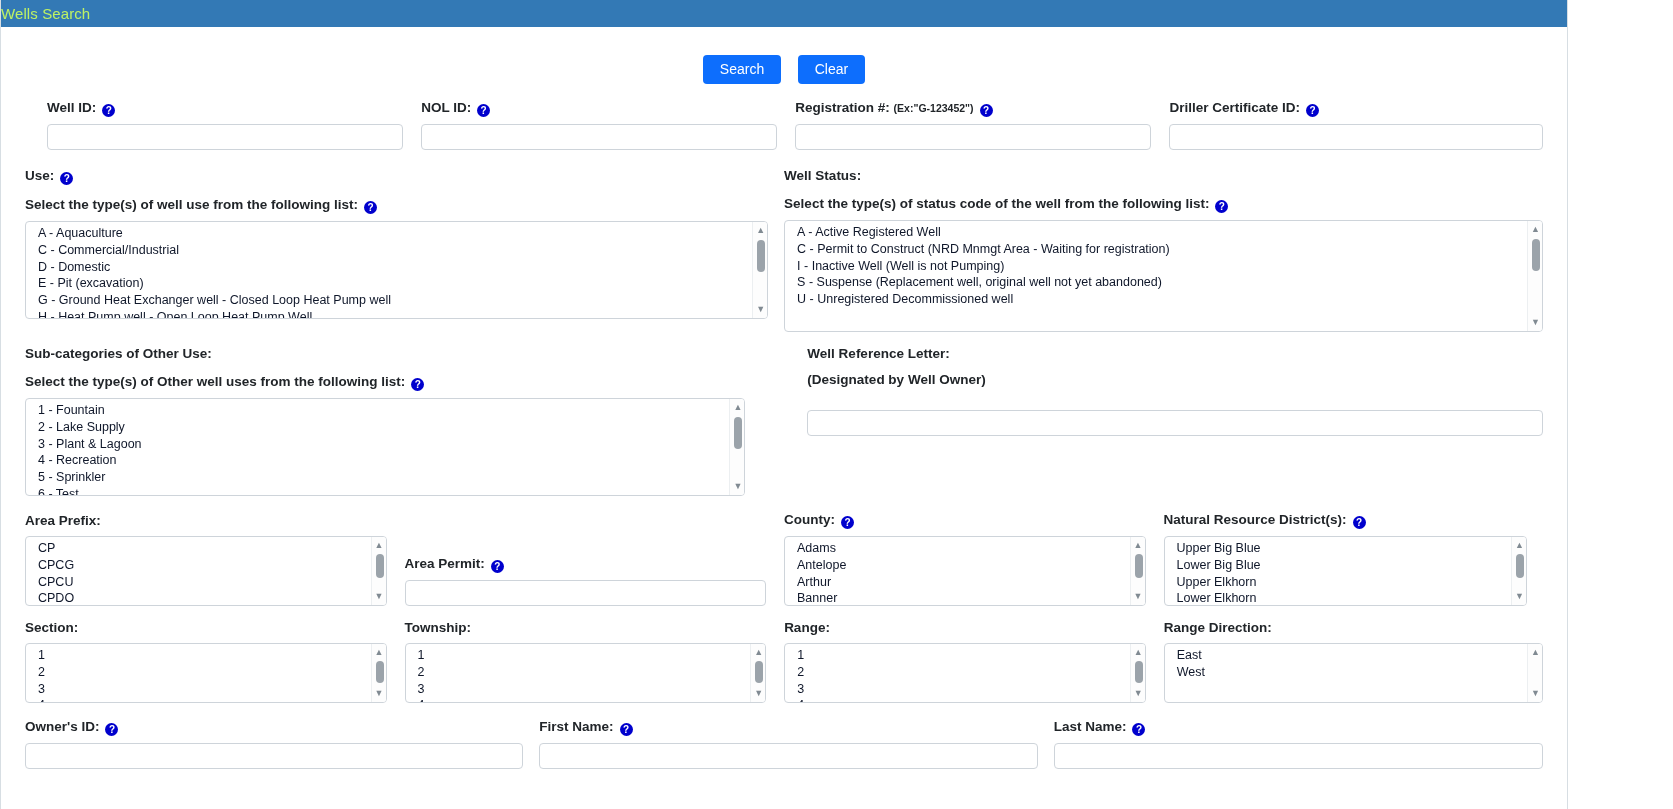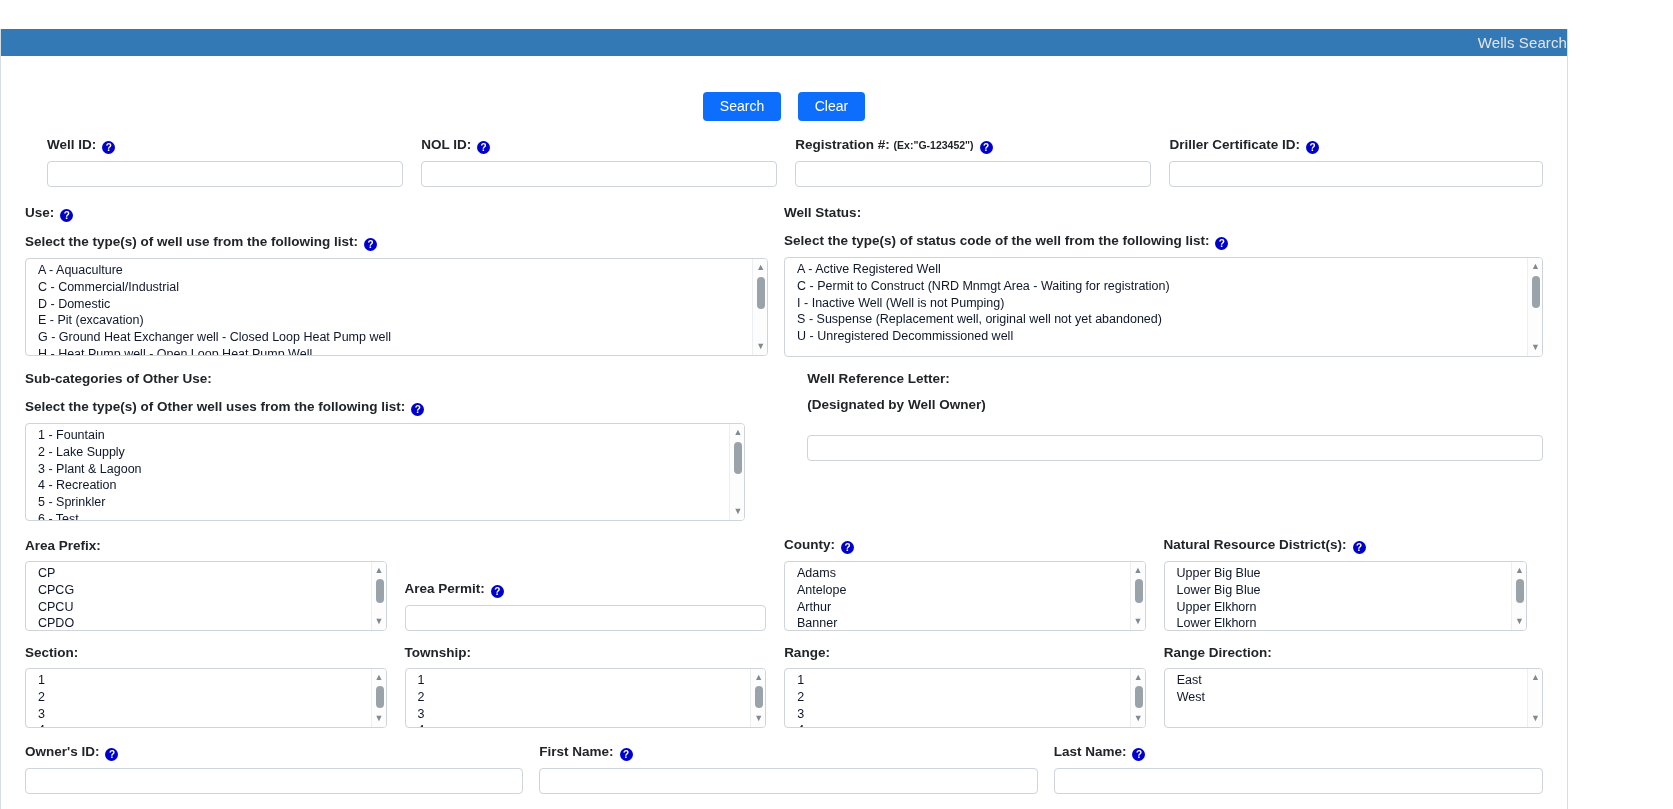--- a/index.html
+++ b/index.html
@@ -21,35 +21,34 @@
     border-left: 1px solid #d7dee3;
     border-right: 1px solid #d7dee3;
     background: #fff;
     min-height: 809px;
     position: relative;
   }
 
   
   .titlebar {
     background: #3379b5;
-    color: #e5e5e5;
-    text-align: right;
+    color: #bef264;
+    text-align: left;
     font-size: 15px;
     font-weight: 400;
     padding: 5px 0 7px 0;
     letter-spacing: .1px;
     height: 27px;
     line-height: 17px;
-    margin-top: 29px;
   }
 
   
   .btn-row {
     text-align: center;
-    padding-top: 36px;
+    padding-top: 28px;
     padding-bottom: 4px;
   }
   .btn {
     display: inline-block;
     background: #0d6efd;
     color: #fff;
     border: none;
     border-radius: 4px;
     font-size: 14px;
     font-family: "Liberation Sans", sans-serif;
@@ -218,21 +217,21 @@
           <div class="arr up">▲</div>
           <div class="thumb" style="top:18px;height:32px;"></div>
           <div class="arr dn">▼</div>
         </div>
       </div>
     </div>
 
     <div class="col" style="width:770px;padding-right:0;">
       <span class="lbl">Well Status:</span>
       <span class="lbl" style="margin-top:12px;"><span>Select the type(s) of status code of the well from the following list:</span><span class="help">?</span></span>
-      <div class="listbox" style="height:100px;margin-top:4px;">
+      <div class="listbox" style="height:112px;margin-top:4px;">
         <div class="items">
           <div>A - Active Registered Well</div>
           <div>C - Permit to Construct (NRD Mnmgt Area - Waiting for registration)</div>
           <div>I - Inactive Well (Well is not Pumping)</div>
           <div>S - Suspense (Replacement well, original well not yet abandoned)</div>
           <div>U - Unregistered Decommissioned well</div>
         </div>
         <div class="sb">
           <div class="arr up">▲</div>
           <div class="thumb" style="top:18px;height:32px;"></div>

